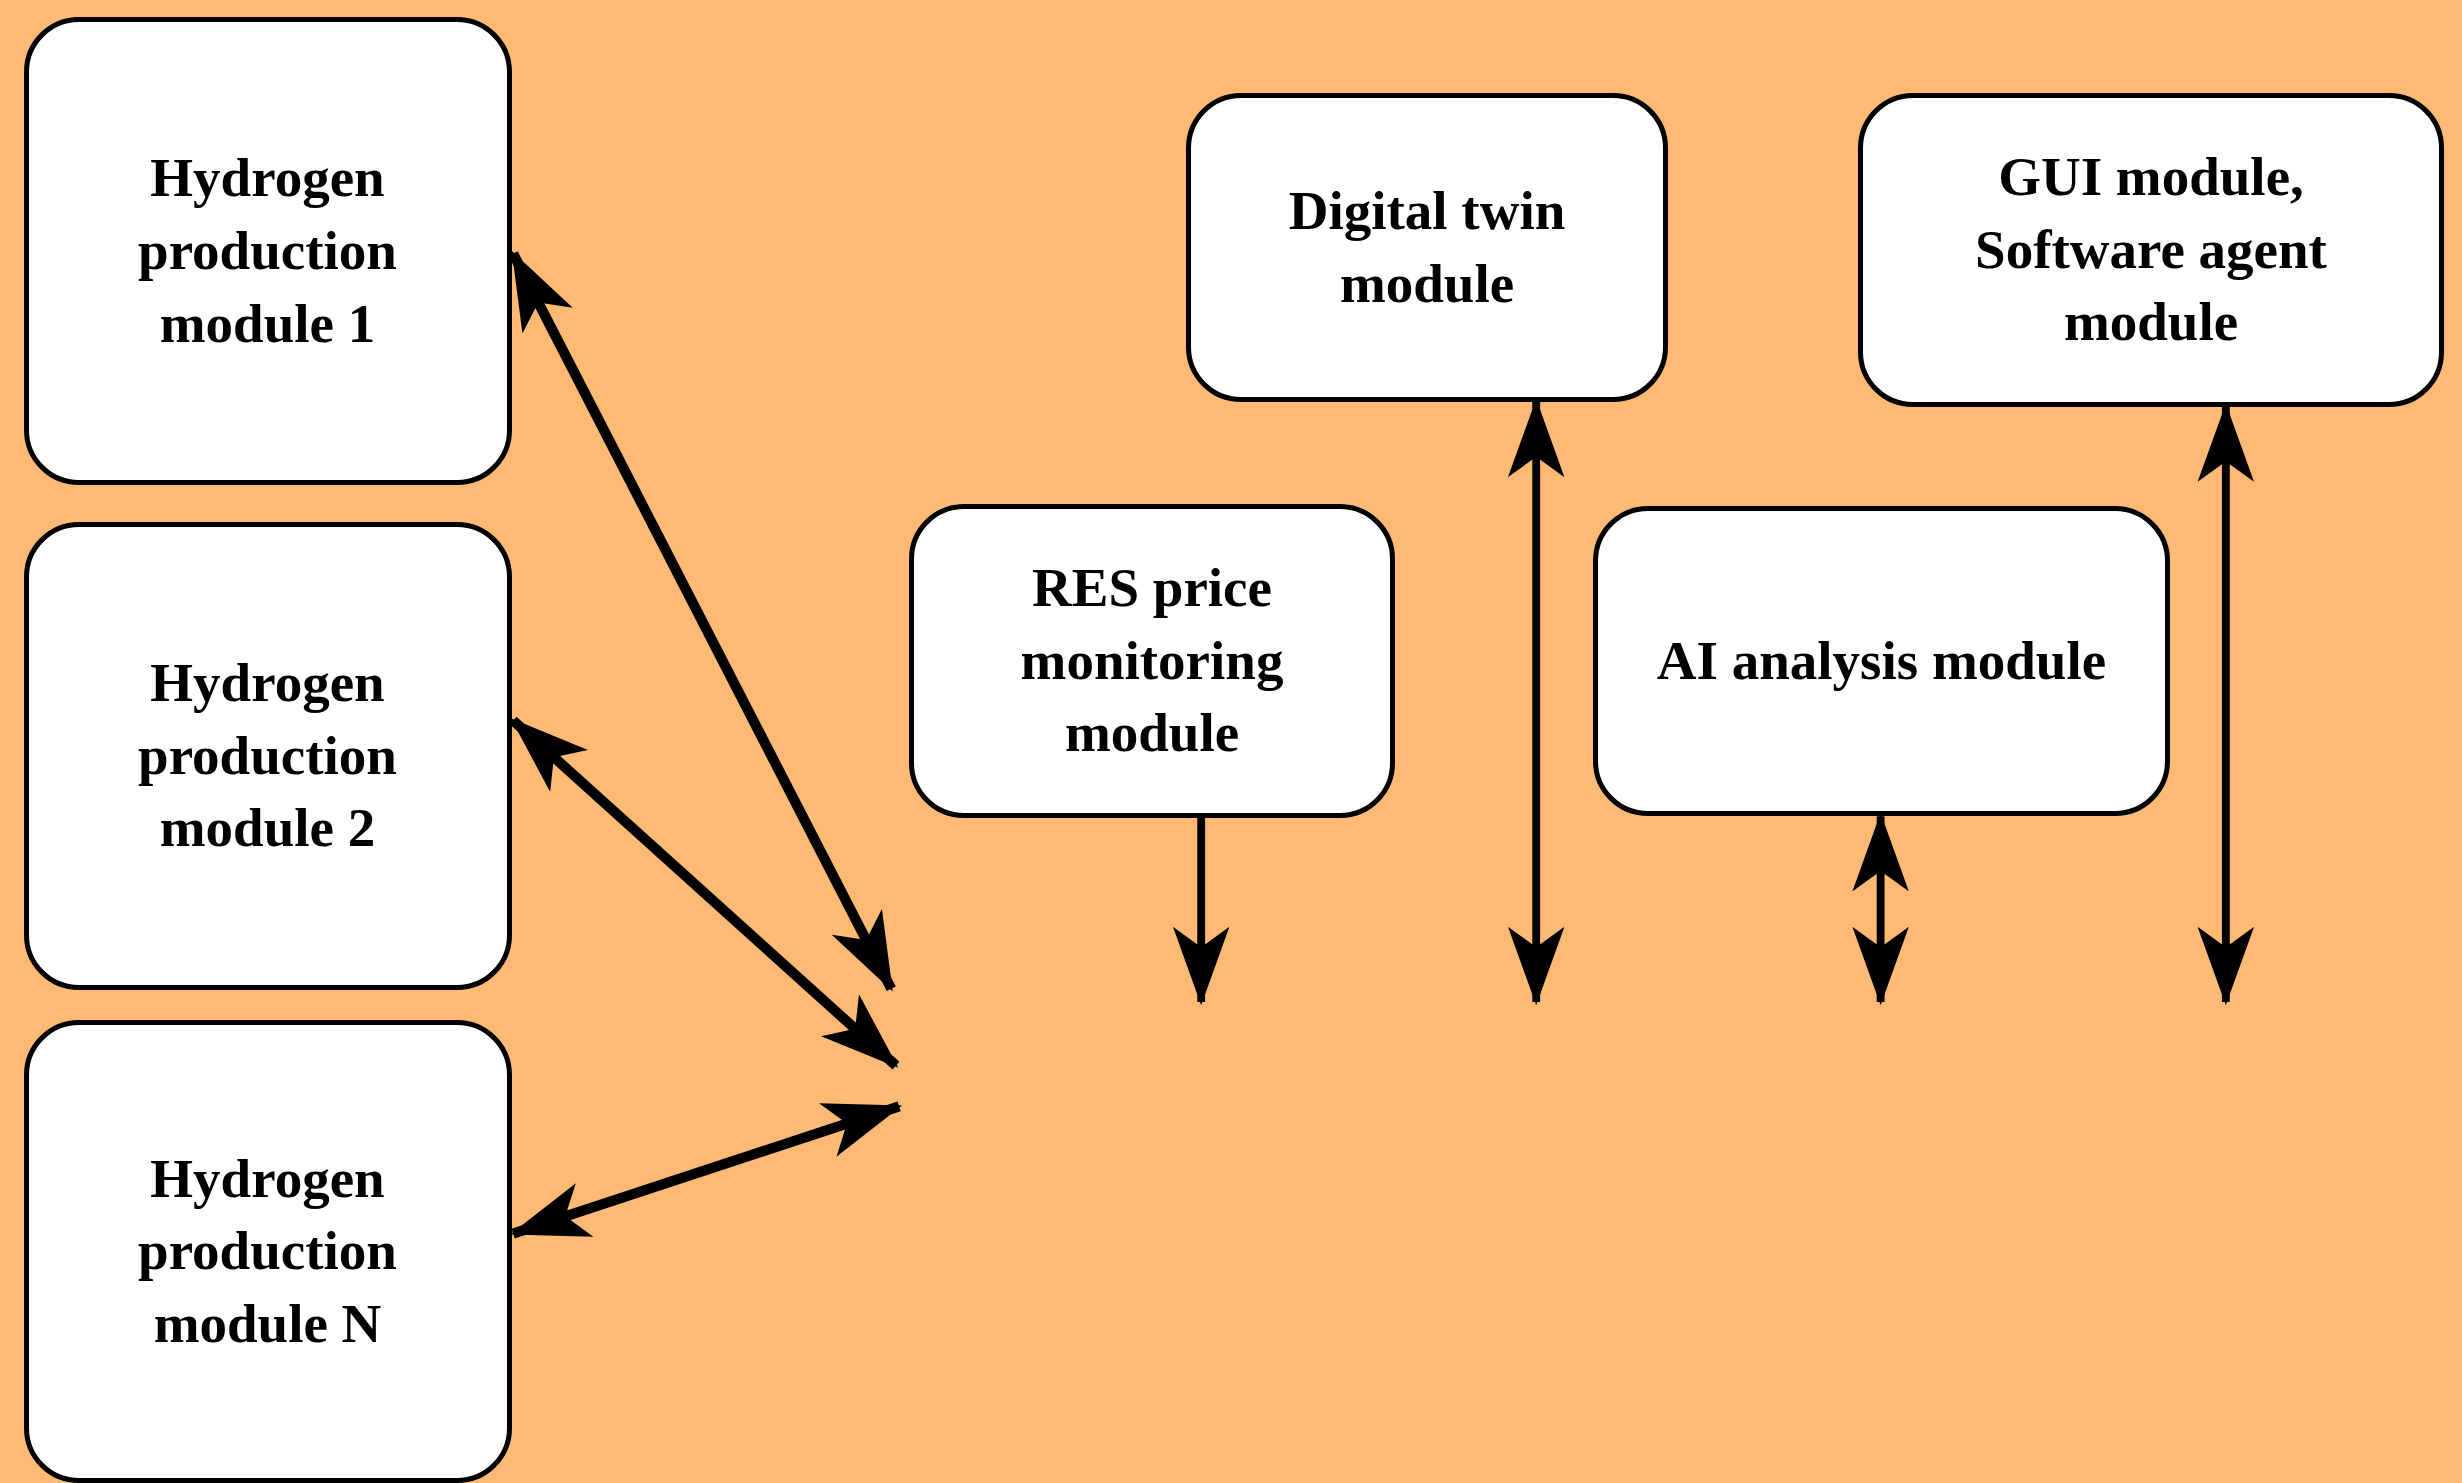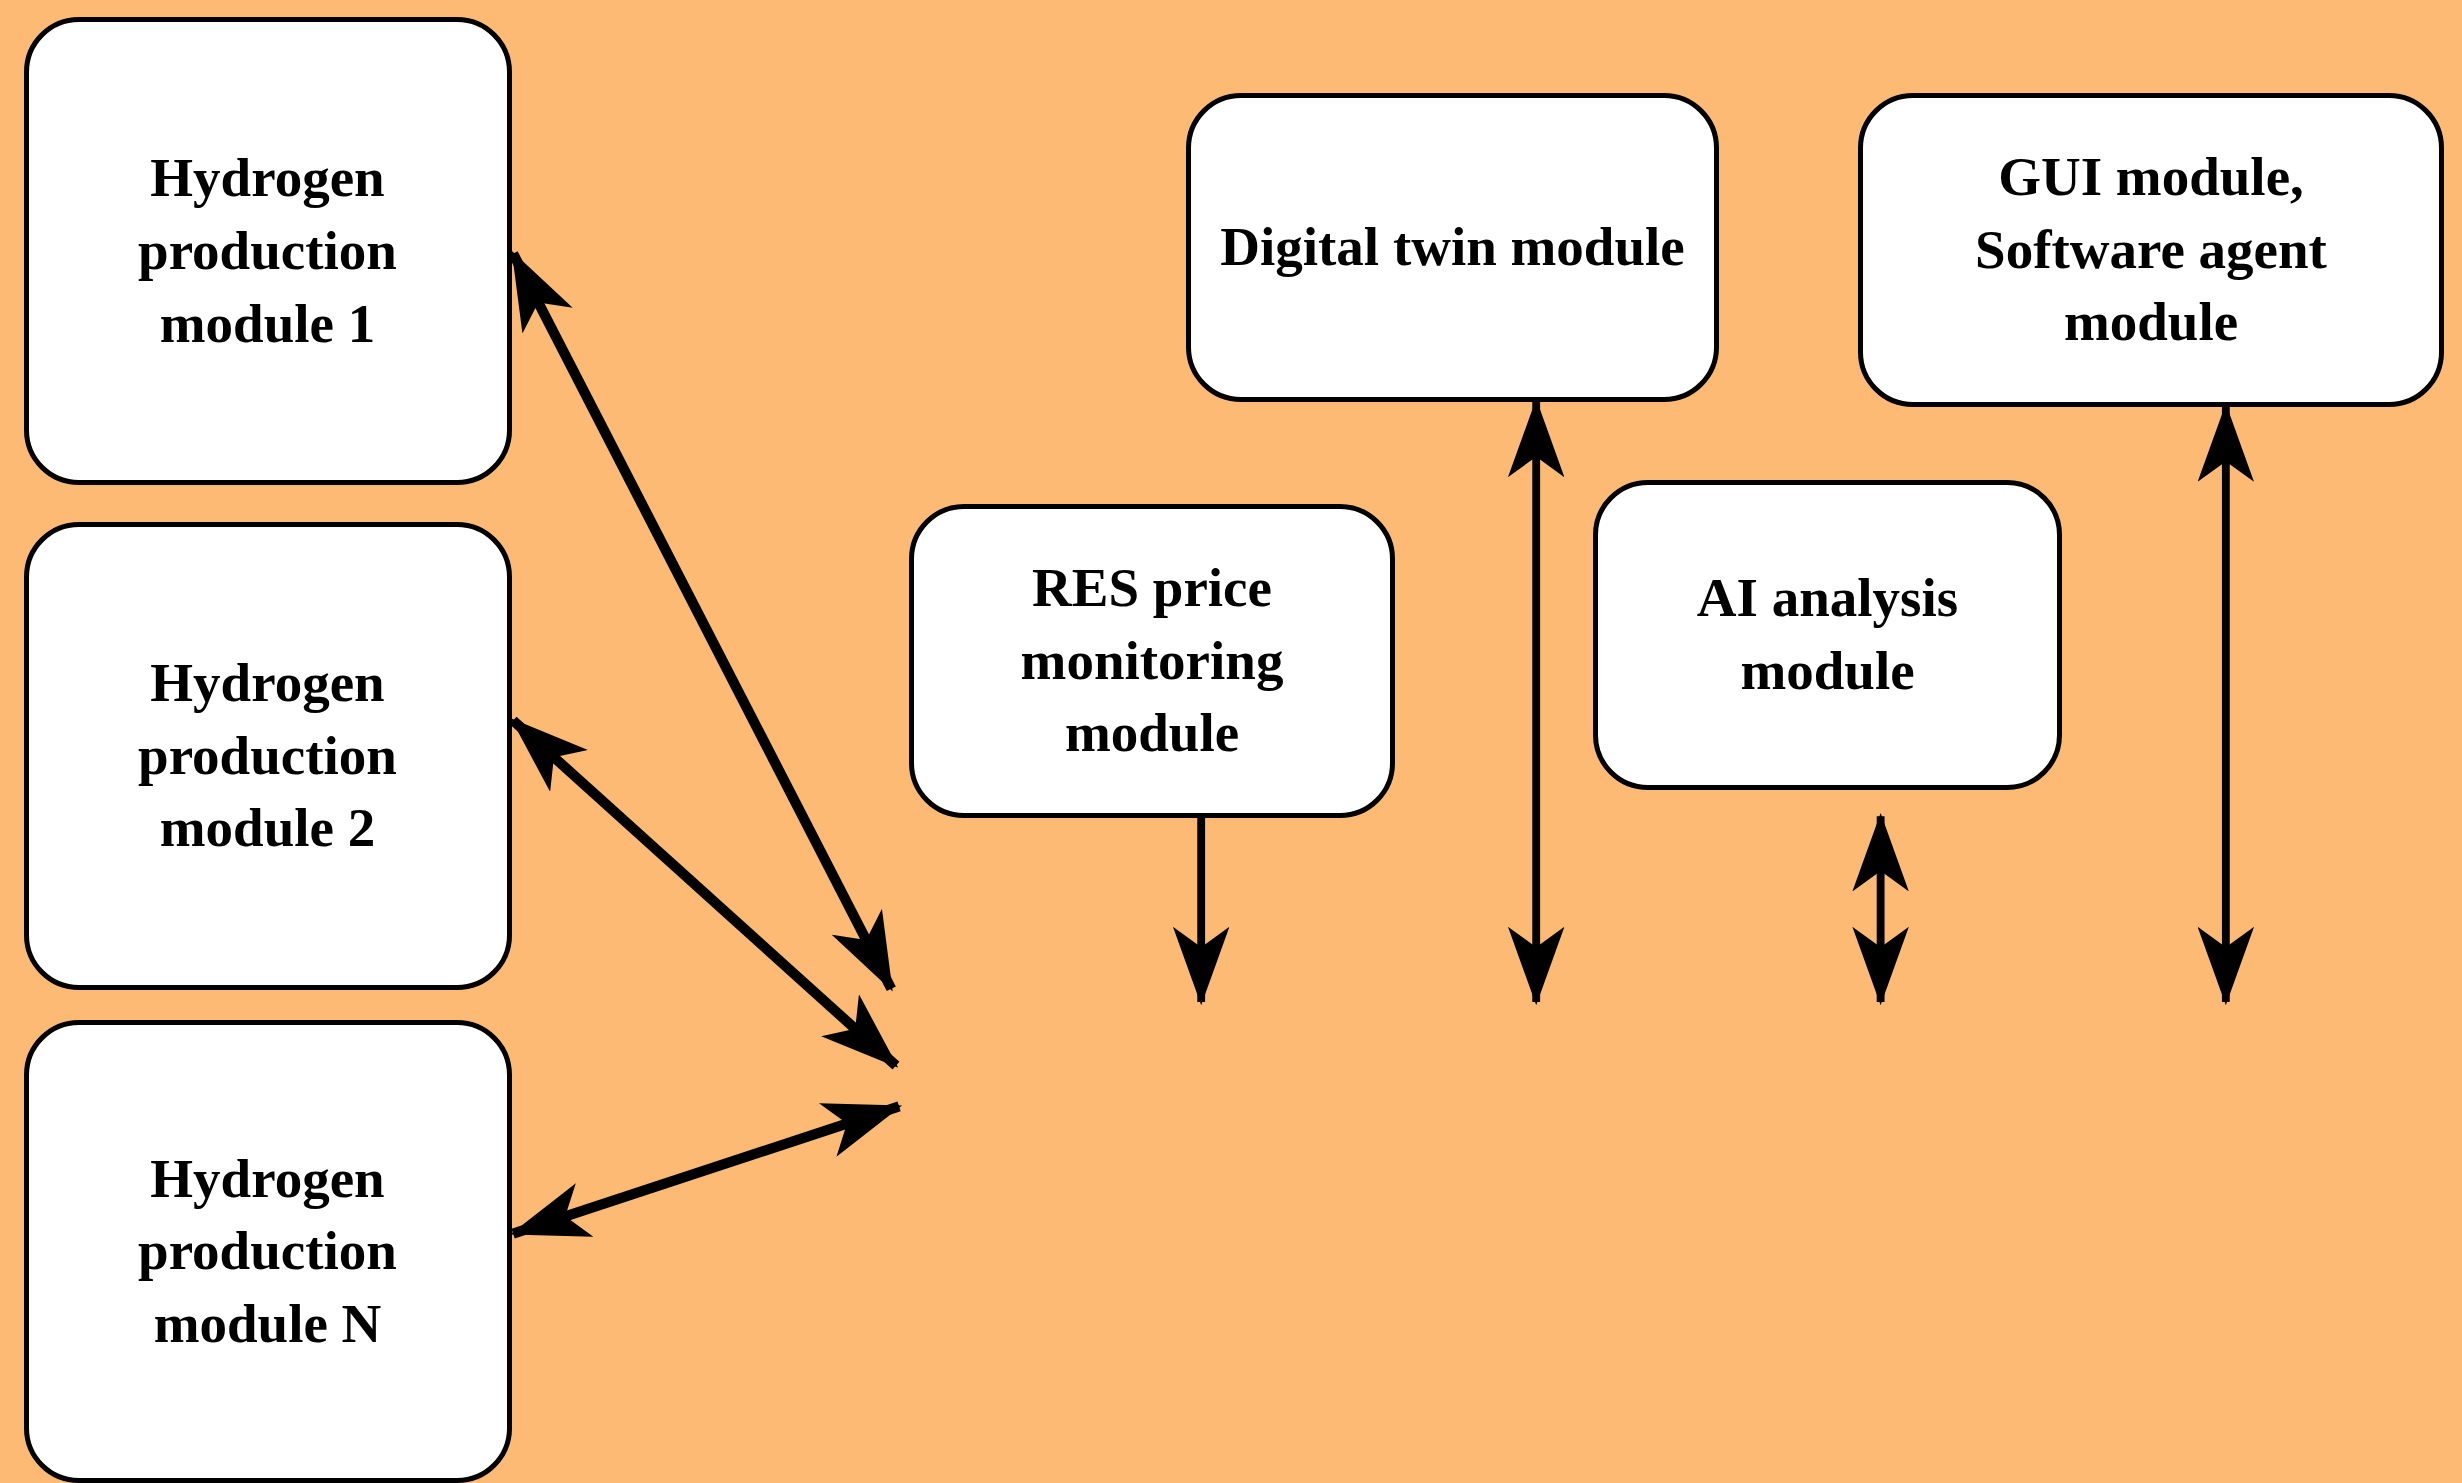--- a/index.html
+++ b/index.html
@@ -35,24 +35,24 @@
     white-space: pre-line;
     padding: 0 15.7px;
   }
   .box.central {
     border-width: 7px;
     border-radius: 35px;
   }
   #h1 { left: 23.5px;   top: 17.3px;   width: 488px;  height: 468px; }
   #h2 { left: 23.5px;   top: 522px;  width: 488px;  height: 468px; }
   #hn { left: 23.5px;   top: 1020px; width: 488px;  height: 463px; }
-  #dt { left: 1186px; top: 93px;  width: 533px;  height: 309px; }
+  #dt { left: 1186px; top: 93px;  width: 482px;  height: 309px; }
   #gui{ left: 1858px; top: 93px;  width: 586px;  height: 314px; }
   #res{ left: 909px; top: 504px;  width: 486px;  height: 314px; }
-  #ai { left: 1593px; top: 480px;  width: 469px;  height: 310px; }
+  #ai { left: 1593px; top: 506px;  width: 577px;  height: 310px; }
   #central { left: 902px; top: 1002px; width: 1546px; height: 201px; }
   #arrow-layer {
     position: absolute;
     left: 0; top: 0;
     width: 2462px;
     height: 1484px;
     z-index: 3;
     pointer-events: none;
   }
   #arrow-layer line {

